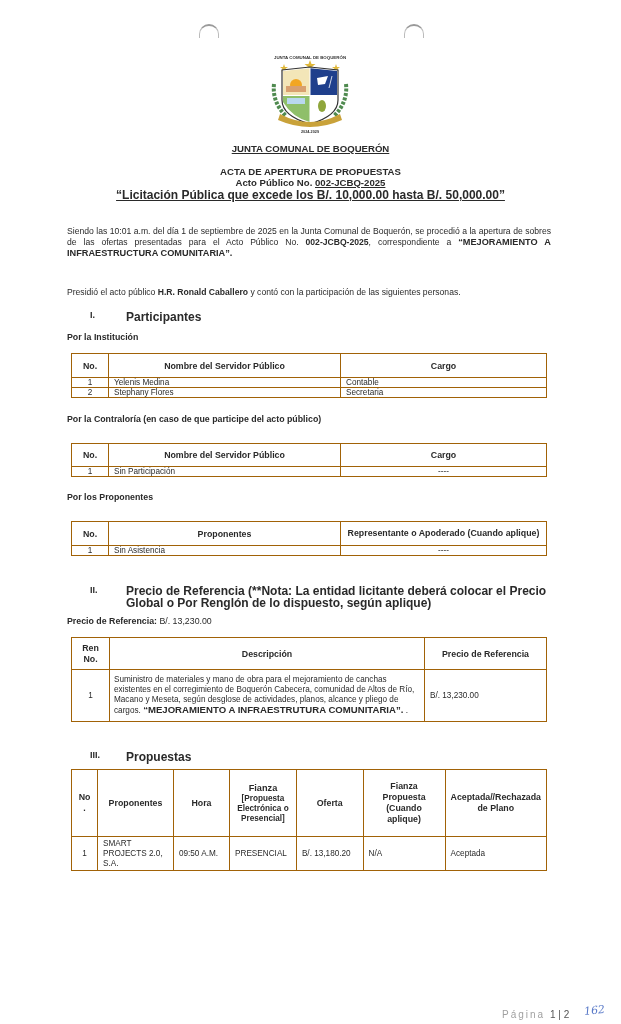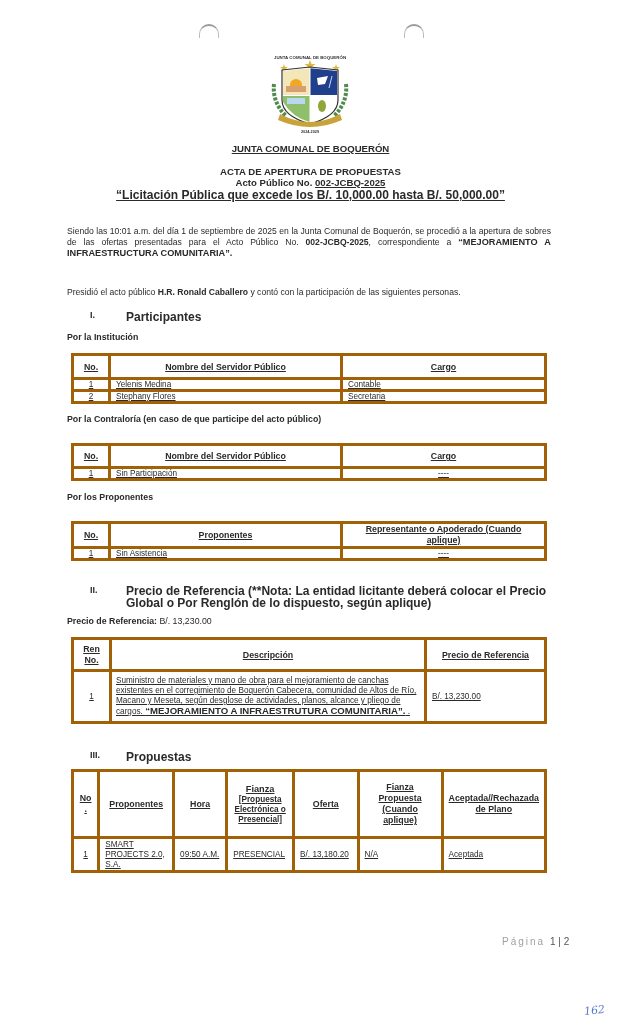--- a/index.html
+++ b/index.html
@@ -6,21 +6,21 @@
   html, body { width: 621px; height: 1024px; background: #ffffff; overflow: hidden; }
   body { position: relative; font-family: "Liberation Sans", sans-serif; color: #2a2a2a; font-size: 8.6px; }
   .abs { position: absolute; }
   .punch { position: absolute; width: 20px; height: 14px; border-top: 2px solid #9a9a9a; border-radius: 10px 10px 0 0; border-left: 1.5px solid #bbb; border-right: 1.5px solid #bbb; }
   .logo { position: absolute; left: 262px; top: 50px; width: 96px; height: 84px; }
   .center { text-align: center; left: 0; width: 621px; }
   .b { font-weight: bold; }
   .u { text-decoration: underline; }
   .para { position: absolute; left: 67px; width: 484px; text-align: justify; line-height: 11px; font-size: 8.6px; }
   table { border-collapse: collapse; position: absolute; }
-  td, th { border: 3px solid #a16207; font-size: 8.2px; padding: 0 5px; vertical-align: middle; text-decoration: underline; }
+  td, th { border: 1px solid #a16207; font-size: 8.2px; padding: 0 5px; vertical-align: middle; }
   th { font-weight: bold; text-align: center; font-size: 8.8px; }
   .c { text-align: center; }
   .sec-num { position: absolute; font-weight: bold; font-size: 9px; }
   .sec-title { position: absolute; font-weight: bold; font-size: 12px; }
   .subhead { position: absolute; left: 67px; font-weight: bold; font-size: 8.8px; }
 </style>
 </head>
 <body>
 
 <div class="punch" style="left:199px; top:24px;"></div>
@@ -159,16 +159,16 @@
     <td style="line-height:10px;">SMART PROJECTS 2.0, S.A.</td>
     <td>09:50 A.M.</td>
     <td>PRESENCIAL</td>
     <td>B/. 13,180.20</td>
     <td>N/A</td>
     <td>Aceptada</td>
   </tr>
 </tbody>
   </table>
 
-<div class="abs" style="left:456px; top:936px; font-size:10px; color:#a0a0a0; letter-spacing:2px;padding-left:46px;">
+<div class="abs" style="left:456px; top:1009px; font-size:10px; color:#a0a0a0; letter-spacing:2px;padding-left:46px;">
   <span>Página </span><span style="color:#555; letter-spacing:0;">1</span><span style="color:#555; letter-spacing:0;"> | </span><span style="color:#555; letter-spacing:0;">2</span>
 </div>
 <div class="abs" style="left:584px; top:1004px; font-size:11px; color:#5a7ac8; font-family: 'DejaVu Serif', serif; font-style:italic; transform:rotate(-6deg);">162</div>
 
 </body></html>

